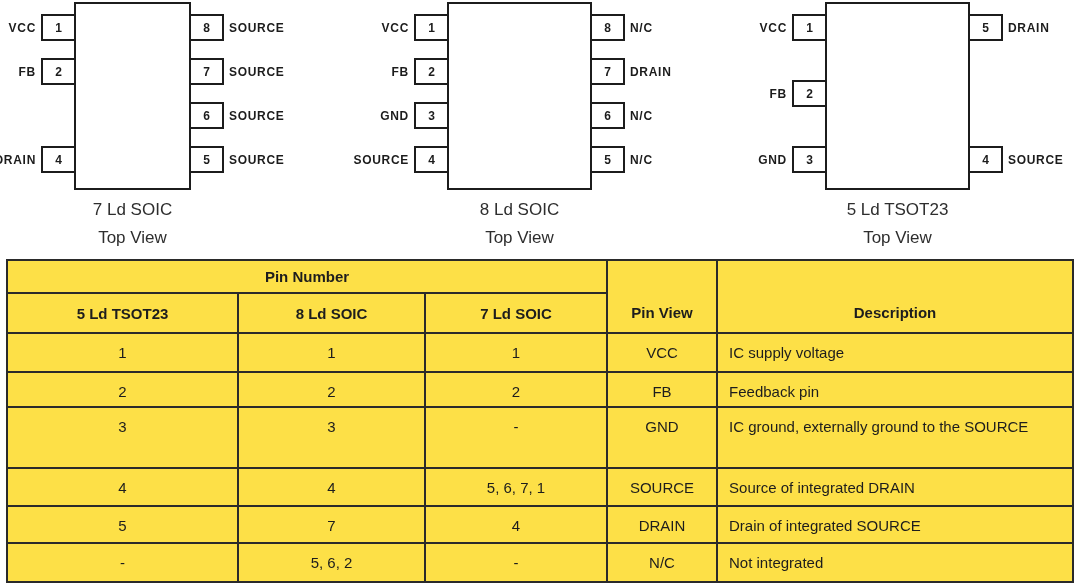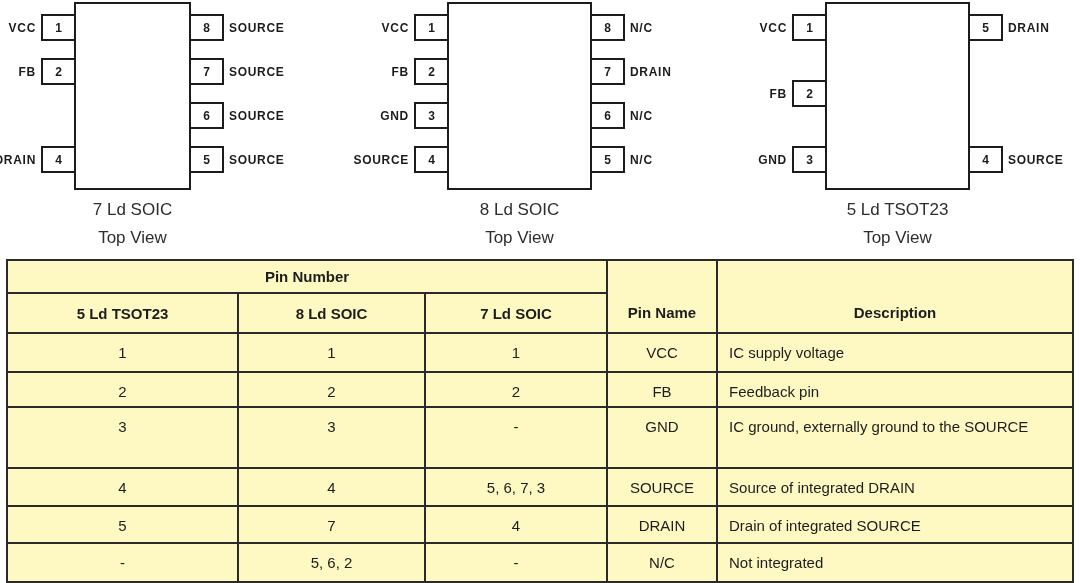--- a/index.html
+++ b/index.html
@@ -83,21 +83,21 @@
     width: 1066px;
     border-collapse: collapse;
     table-layout: fixed;
     background: #ffffff;
   }
   .pin-table th, .pin-table td {
     border: 2px solid #2a2a2a;
     padding: 0;
     font-size: 15px;
     color: #1d1d1d;
-    background: #fef9c3;
+    background: #fde047;
   }
   .pin-table tbody tr:last-child td { border-bottom-width: 3px; }
   .pin-table th {
     font-weight: bold;
     text-align: center;
     vertical-align: middle;
   }
   .hrow1 { height: 33px; }
   .hrow2 { height: 40px; }
   .pin-table th.merged {
@@ -276,21 +276,21 @@
     <colgroup>
       <col style="width:231px">
       <col style="width:187px">
       <col style="width:182px">
       <col style="width:110px">
       <col style="width:356px">
     </colgroup>
     <thead>
       <tr class="hrow1">
         <th colspan="3">Pin Number</th>
-        <th rowspan="2" class="merged">Pin Name</th>
+        <th rowspan="2" class="merged">Pin View</th>
         <th rowspan="2" class="merged">Description</th>
       </tr>
       <tr class="hrow2">
         <th>5 Ld TSOT23</th>
         <th>8 Ld SOIC</th>
         <th>7 Ld SOIC</th>
       </tr>
     </thead>
     <tbody id="pin-table-body">
         <tr style="height: 39px;">
@@ -310,21 +310,21 @@
         <tr style="height: 61px;">
           <td>3</td>
           <td>3</td>
           <td>-</td>
           <td>GND</td>
           <td class="desc"><span class="desc-text">IC ground, externally ground to the SOURCE</span></td>
         </tr>
         <tr style="height: 38px;">
           <td>4</td>
           <td>4</td>
-          <td>5, 6, 7, 3</td>
+          <td>5, 6, 7, 1</td>
           <td>SOURCE</td>
           <td class="desc"><span class="desc-text">Source of integrated DRAIN</span></td>
         </tr>
         <tr style="height: 37px;">
           <td>5</td>
           <td>7</td>
           <td>4</td>
           <td>DRAIN</td>
           <td class="desc"><span class="desc-text">Drain of integrated SOURCE</span></td>
         </tr>

